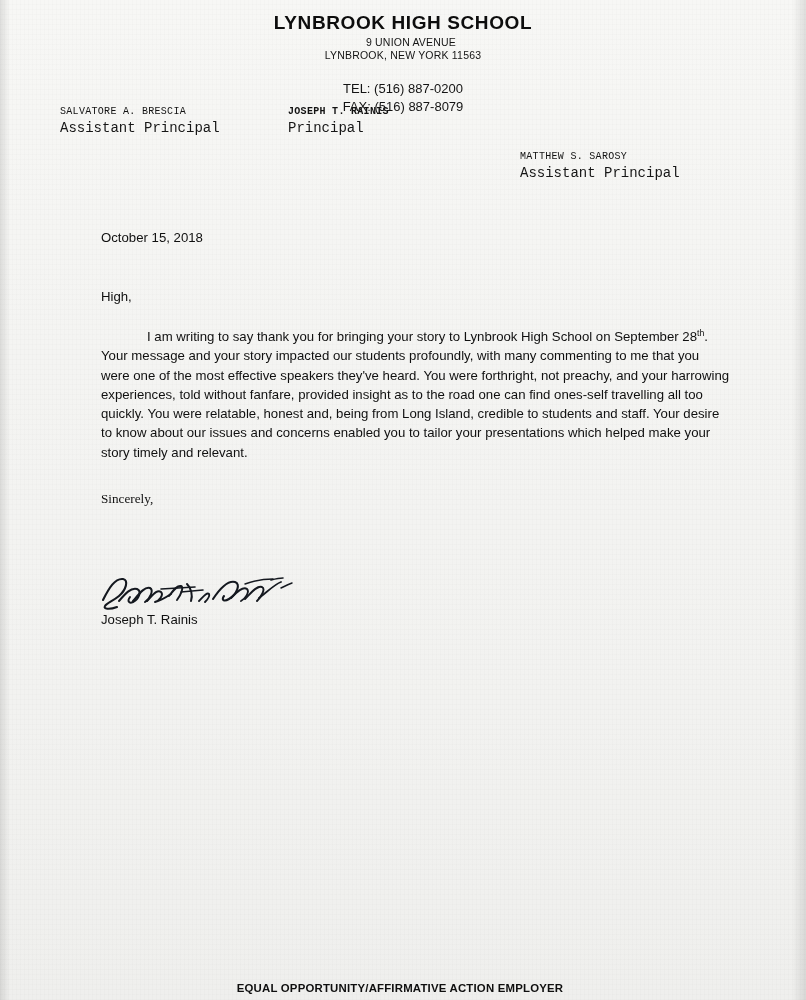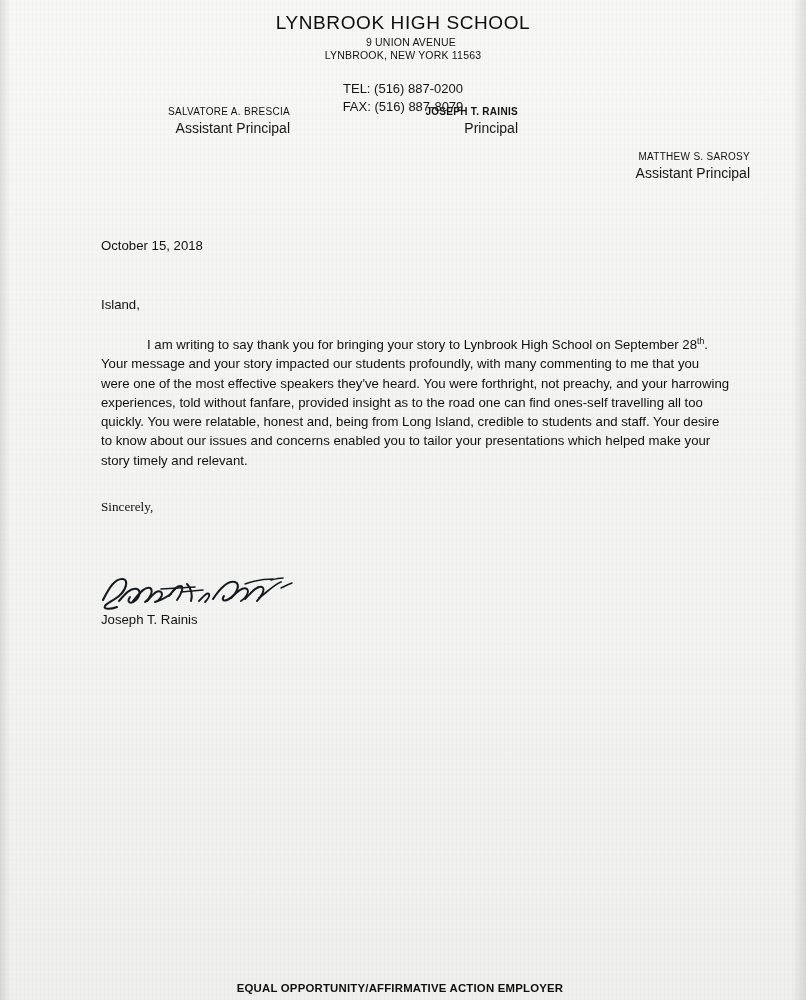--- a/index.html
+++ b/index.html
@@ -48,21 +48,21 @@
   
   .letterhead {
     position: absolute;
     top: 12px;
     left: 0;
     width: 806px;
     text-align: center;
   }
   .school-name {
     font-size: 19px;
-    font-weight: normal;
+    font-weight: bold;
     letter-spacing: 0.6px;
     color: #0d0d0d;
   }
   .address-line {
     font-size: 10.5px;
     letter-spacing: 0.2px;
     margin-top: 2px;
     color: #141414;
     padding-left: 16px;
   }
@@ -81,23 +81,24 @@
 
   .staff-row {
     position: absolute;
     top: 105px;
     left: 0;
     width: 806px;
     height: 34px;
   }
   .staff {
     position: absolute;
-    text-align: right;
+    text-align: left;
     font-size: 10px;
     line-height: 1.4;
+    font-family: Liberation Mono, monospace;
   }
   .staff .nm {
     letter-spacing: 0.3px;
     color: #121212;
   }
   .staff .ttl {
     font-size: 14px;
     color: #161616;
   }
   .staff.left { left: 60px; width: 230px; }
@@ -109,21 +110,21 @@
   .letter-body {
     position: absolute;
     left: 101px;
     top: 224px;
     width: 630px;
     font-size: 13.2px;
     line-height: 19.3px;
     color: #101010;
   }
   .date-line {
-    margin: 12px 0 40px 0;
+    margin: 4px 0 40px 0;
   }
   .salutation {
     margin: 0 0 17px 0;
   }
   .para {
     margin: 0 0 17px 0;
     text-align: left;
   }
   .para.indent::before {
     content: "";
@@ -203,21 +204,21 @@
       <div class="ttl">Principal</div>
     </div>
     <div class="staff right">
       <div class="nm">MATTHEW S. SAROSY</div>
       <div class="ttl">Assistant Principal</div>
     </div>
   </div>
 
   <div class="letter-body">
     <p class="date-line">October 15, 2018</p>
-    <p class="salutation">Island,</p>
+    <p class="salutation">High,</p>
     <p class="para indent"><span>I am writing to say thank you for bringing your story to Lynbrook High School on September 28</span><sup>th</sup><span>.  Your message and your story impacted our students profoundly, with many commenting to me that you were one of the most effective speakers they've heard.  You were forthright, not preachy, and your harrowing experiences, told without fanfare, provided insight as to the road one can find ones-self travelling all too quickly.  You were relatable, honest and, being from Long Island, credible to students and staff.  Your desire to know about our issues and concerns enabled you to tailor your presentations which helped make your story timely and relevant.</span></p>
     <p class="closing">Sincerely,</p>
   </div>
 
   <div class="signature-area">
     <svg class="signature-svg" width="240" height="48" viewBox="0 0 240 48">
       <g fill="none" stroke="#14181f" stroke-linecap="round" stroke-linejoin="round">
         <path d="M8 30 C14 18, 20 8, 28 9 C34 10, 31 20, 24 26 C18 31, 12 33, 10 36 C8 39, 14 40, 22 37" stroke-width="2.1"></path>
         <path d="M24 31 C30 24, 36 17, 42 19 C47 21, 44 29, 38 32 C34 34, 32 31, 35 27" stroke-width="2"></path>
         <path d="M38 31 C44 24, 50 16, 55 18 C59 20, 55 29, 50 32" stroke-width="2"></path>

